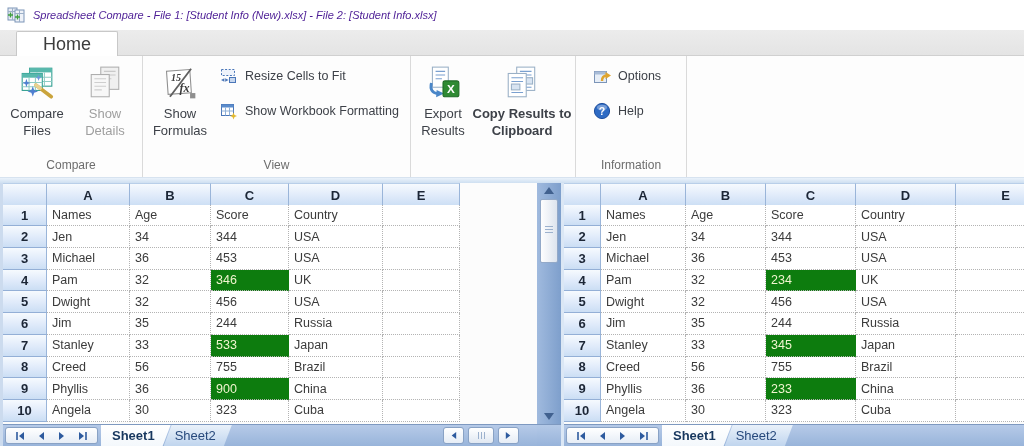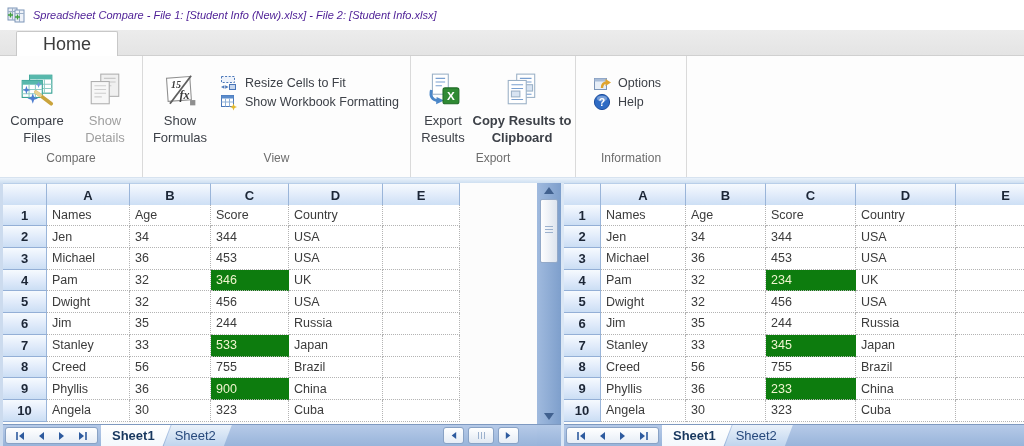--- a/index.html
+++ b/index.html
@@ -13,30 +13,30 @@
 
   
   .tabstrip { height:26px; background:linear-gradient(#ececec,#e4e4e4);
     border-bottom:1px solid #d0d0d0; display:flex; align-items:flex-end; padding-left:16px; }
   .ribbon-tab { height:25px; margin-bottom:-1px; background:#fff; z-index:2;
     border:1px solid #c8c8c8; border-bottom:none; border-radius:2px 2px 0 0;
     padding:0 26px; display:flex; align-items:center; font-size:18px; color:#3c3c3c; }
 
   
   .ribbon { height:121px; background:#fdfdfd; display:flex; align-items:stretch; }
-  .rgroup { display:flex; flex-direction:column; border-right:1px solid #dadada; padding:7px 3px; }
+  .rgroup { display:flex; flex-direction:column; border-right:1px solid #dadada; padding:0 3px; }
   .rgroup-items { flex:1; display:flex; align-items:flex-start; padding-top:5px; }
   .rgroup-label { text-align:center; font-size:12px; color:#6d6d6d; padding:2px 8px 5px; }
   .rbtn-large { width:68px; display:flex; flex-direction:column; align-items:center;
     text-align:center; padding-top:4px; cursor:default; }
   .rbtn-large.wide { width:100px;font-weight:bold; }
   .rbtn-large .lbl { margin-top:5px; font-size:13px; color:#3d4148; line-height:1.3; }
   .rbtn-large.disabled .lbl { color:#9f9f9f; }
   .rbtn-large.disabled svg { filter:grayscale(1); opacity:.8; }
-  .small-col { display:flex; flex-direction:column; gap:1px; padding:6px 8px 0 6px; }
+  .small-col { display:flex; flex-direction:column; gap:17px; padding:6px 8px 0 6px; }
   .rbtn-small { display:flex; align-items:center; gap:7px; font-size:12.5px; color:#3d4148;
     white-space:nowrap; cursor:default; }
   .ribbon-bottom { height:6px; background:linear-gradient(#eaf2fb,#cfe0f1);
     border-top:1px solid #d7e3f0; }
 
   
   .workspace { height:263px; display:flex; background:#b9cce6; }
   .pane { display:flex; flex-direction:column; background:#fff; }
   .pane.left { width:537px; border-left:3px solid #ccdbee; }
   .pane.right { flex:1; border-left:3px solid #dbe7f5; overflow:hidden; }
@@ -198,21 +198,20 @@
           <path d="M15 6h11M15 9.5h11" stroke="#7aa0d0" fill="none"></path>
           <rect x="19" y="12" width="8" height="6" fill="#d8e4f2" stroke="#9ab0c6"></rect>
           <path d="M15 21h11" stroke="#7aa0d0" fill="none"></path>
           <rect x="4" y="8" width="17" height="22" fill="#ffffff" stroke="#9ab0c6"></rect>
           <path d="M7 12h11M7 15.5h11M7 26h11" stroke="#7aa0d0" fill="none"></path>
           <rect x="7" y="18" width="8" height="5.5" fill="#d8e4f2" stroke="#9ab0c6"></rect>
         </svg>
         <span class="lbl">Copy Results to Clipboard</span>
       </div>
     </div>
-    <div class="rgroup-label">Export</div>
   </div>
 
   <div class="rgroup">
     <div class="rgroup-items">
       <div class="small-col" style="padding-left:14px; padding-right:22px;">
         <div class="rbtn-small">
           <svg width="18" height="18" viewBox="0 0 18 18">
             <rect x="1.5" y="4.5" width="12" height="11" fill="#e7eef7" stroke="#7c95b8"></rect>
             <rect x="1.5" y="4.5" width="12" height="3" fill="#a8bcd8"></rect>
             <path d="M9 14 C9 10 10.5 8.5 14 8.5" fill="none" stroke="#dfa42e" stroke-width="2.4"></path>

